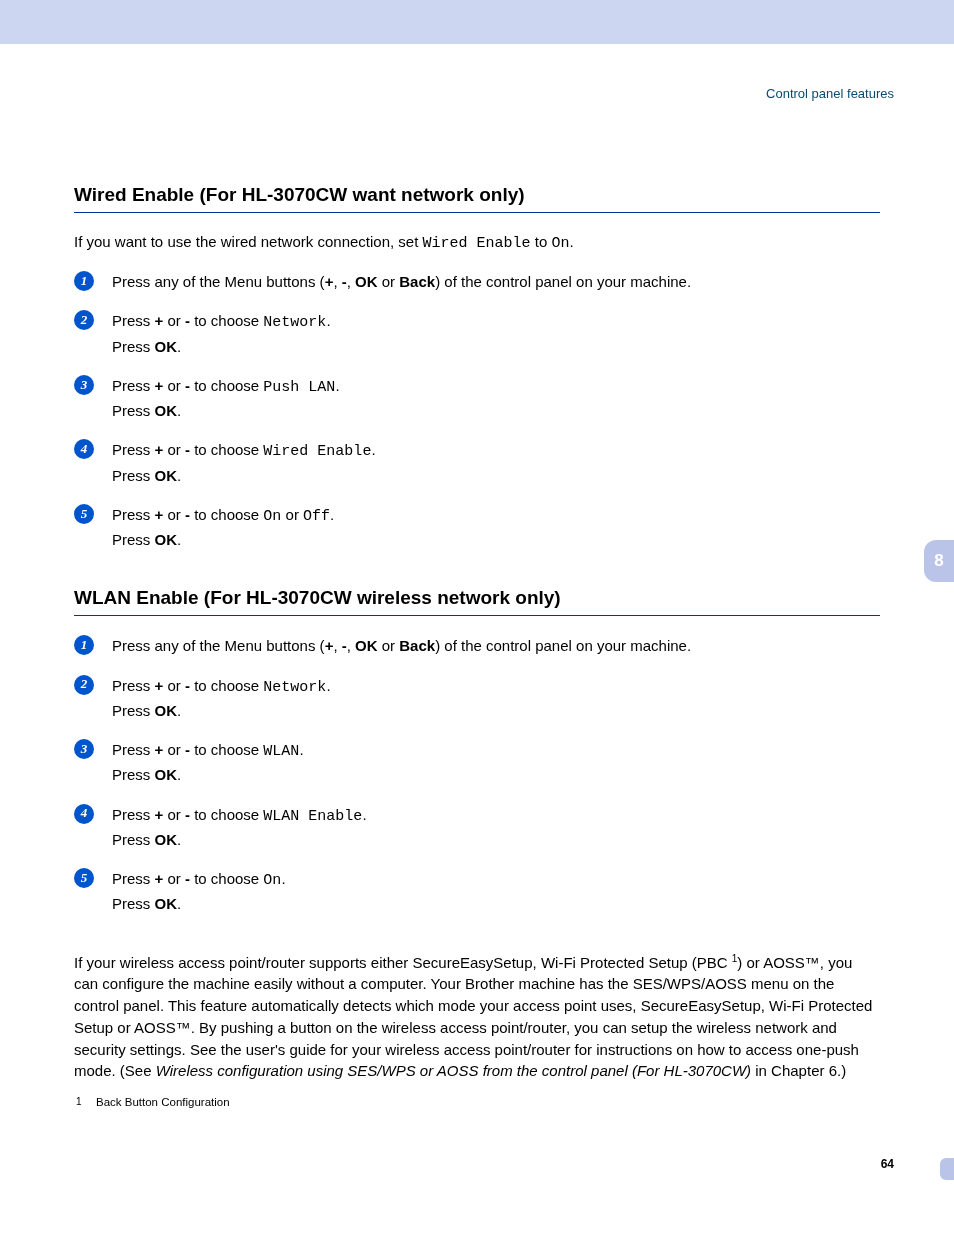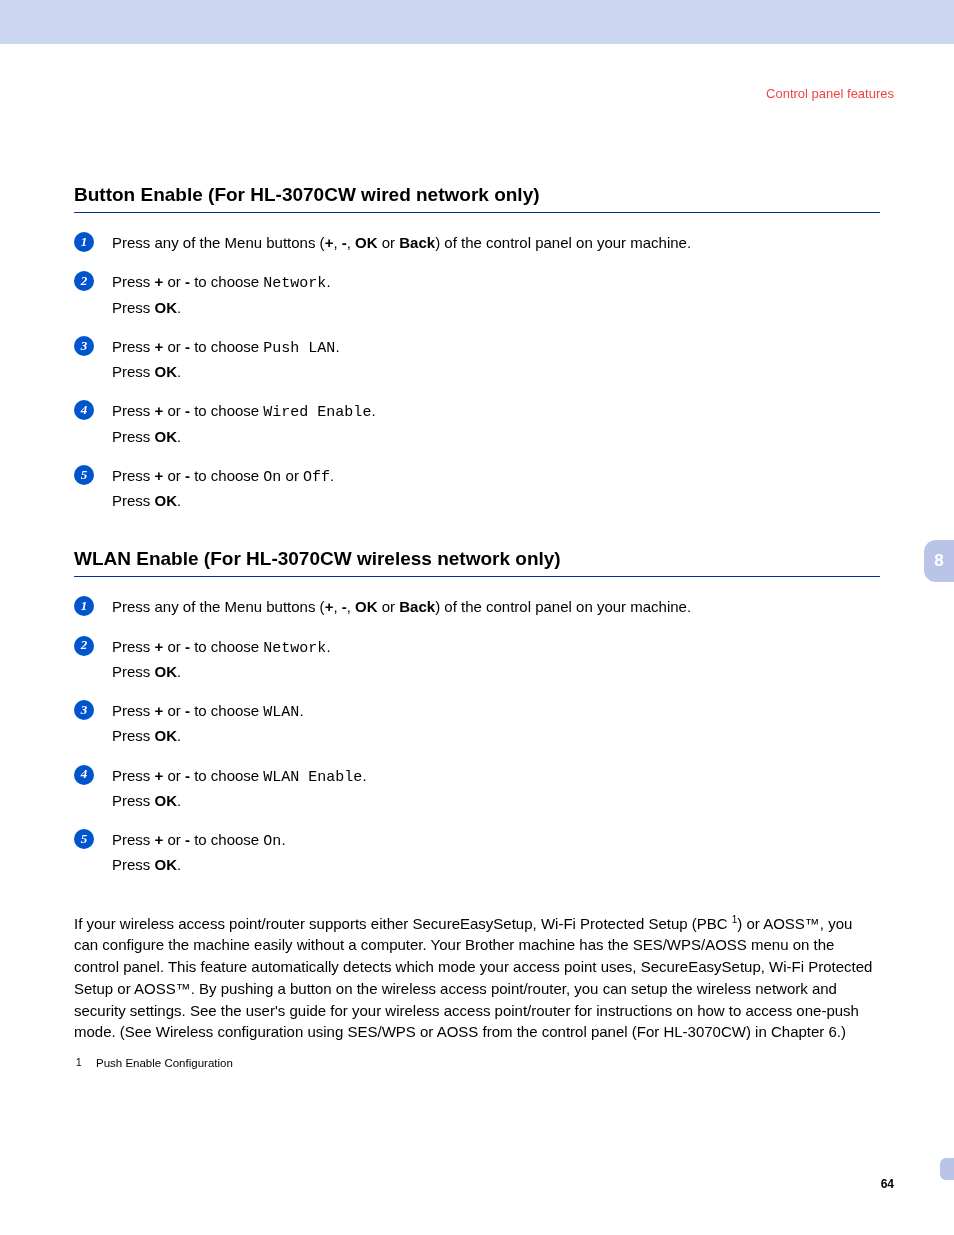--- a/index.html
+++ b/index.html
@@ -15,21 +15,21 @@
   .top-bar {
     width: 100%;
     height: 44px;
     background: #ccd6f0;
   }
   .header-right {
     position: absolute;
     top: 86px;
     right: 60px;
     font-size: 13px;
-    color: #ef4444;
+    color: #0c4a6e;
   }
   .content {
     padding: 0 74px 0 74px;
     margin-top: 140px;
   }
   h2.section-title {
     font-size: 19px;
     font-weight: bold;
     color: #000;
     border-bottom: 1.5px solid #003399;
@@ -96,25 +96,25 @@
     position: absolute;
     left: 2px;
     top: 0;
     font-size: 10px;
   }
   .para {
     font-size: 15px;
     line-height: 1.45;
     margin-bottom: 14px;
   }
-  .italic { }
+  .italic { font-style: italic; }
   sup { font-size: 10px; vertical-align: super; }
   .page-num {
     position: absolute;
-    bottom: 44px;
+    bottom: 64px;
     right: 60px;
     font-size: 12px;
     font-weight: bold;
   }
   .corner-tab {
     position: absolute;
     bottom: 55px;
     right: 0;
     width: 14px;
     height: 22px;
@@ -126,40 +126,43 @@
 <body>
 
 <div class="top-bar"></div>
 
 <div class="header-right">Control panel features</div>
 
 <div class="page-tab">8</div>
 
 <div class="content">
 
-  <h2 class="section-title">Button Enable (For HL-3070CW wired network only)</h2>
+  <h2 class="section-title">Wired Enable (For HL-3070CW want network only)</h2>
+  <p class="intro">
+    <span>If you want to use the wired network connection, set </span><span class="mono">Wired Enable</span><span> to </span><span class="mono">On</span><span>.</span>
+  </p>
   <ol class="steps">
       <li><span class="num">1</span><span>Press any of the Menu buttons (<b>+</b>, <b>-</b>, <b>OK</b> or <b>Back</b>) of the control panel on your machine.</span></li>
       <li><span class="num">2</span><span>Press <b>+</b> or <b>-</b> to choose <span class="mono">Network</span>.<br>Press <b>OK</b>.</span></li>
       <li><span class="num">3</span><span>Press <b>+</b> or <b>-</b> to choose <span class="mono">Push LAN</span>.<br>Press <b>OK</b>.</span></li>
       <li><span class="num">4</span><span>Press <b>+</b> or <b>-</b> to choose <span class="mono">Wired Enable</span>.<br>Press <b>OK</b>.</span></li>
       <li><span class="num">5</span><span>Press <b>+</b> or <b>-</b> to choose <span class="mono">On</span> or <span class="mono">Off</span>.<br>Press <b>OK</b>.</span></li>
     </ol>
 
   <h2 class="section-title">WLAN Enable (For HL-3070CW wireless network only)</h2>
   <ol class="steps">
       <li><span class="num">1</span><span>Press any of the Menu buttons (<b>+</b>, <b>-</b>, <b>OK</b> or <b>Back</b>) of the control panel on your machine.</span></li>
       <li><span class="num">2</span><span>Press <b>+</b> or <b>-</b> to choose <span class="mono">Network</span>.<br>Press <b>OK</b>.</span></li>
       <li><span class="num">3</span><span>Press <b>+</b> or <b>-</b> to choose <span class="mono">WLAN</span>.<br>Press <b>OK</b>.</span></li>
       <li><span class="num">4</span><span>Press <b>+</b> or <b>-</b> to choose <span class="mono">WLAN Enable</span>.<br>Press <b>OK</b>.</span></li>
       <li><span class="num">5</span><span>Press <b>+</b> or <b>-</b> to choose <span class="mono">On</span>.<br>Press <b>OK</b>.</span></li>
     </ol>
 
   <p class="para">If your wireless access point/router supports either SecureEasySetup, Wi-Fi Protected Setup (PBC <sup>1</sup>) or AOSS™, you can configure the machine easily without a computer. Your Brother machine has the SES/WPS/AOSS menu on the control panel. This feature automatically detects which mode your access point uses, SecureEasySetup, Wi-Fi Protected Setup or AOSS™. By pushing a button on the wireless access point/router, you can setup the wireless network and security settings. See the user's guide for your wireless access point/router for instructions on how to access one-push mode. (See <span class="italic">Wireless configuration using SES/WPS or AOSS from the control panel (For HL-3070CW)</span> in Chapter 6.)</p>
   <p class="footnote">
     <span class="fnum">1</span>
-    <span>Push Enable Configuration</span>
+    <span>Back Button Configuration</span>
   </p>
 
 </div>
 
 <div class="page-num">64</div>
 <div class="corner-tab"></div>
 
 </body></html>

